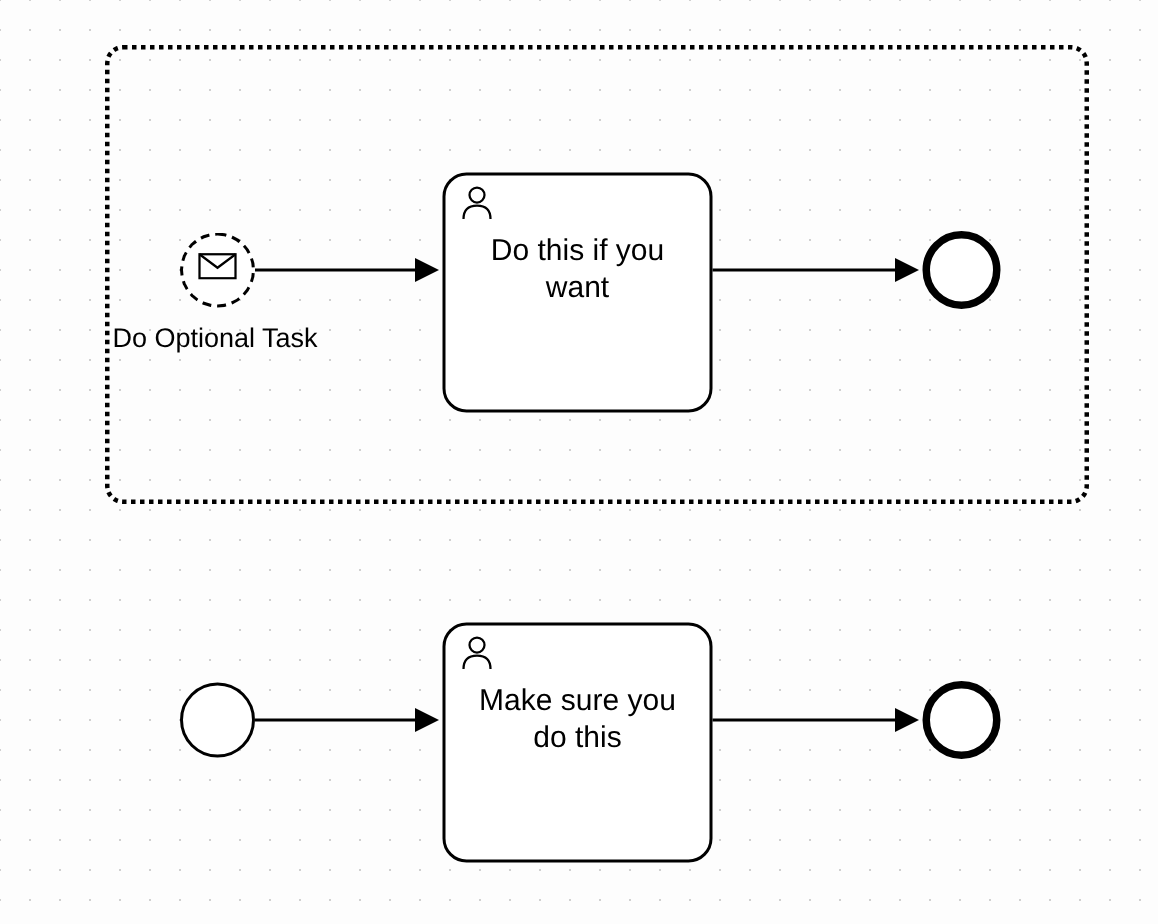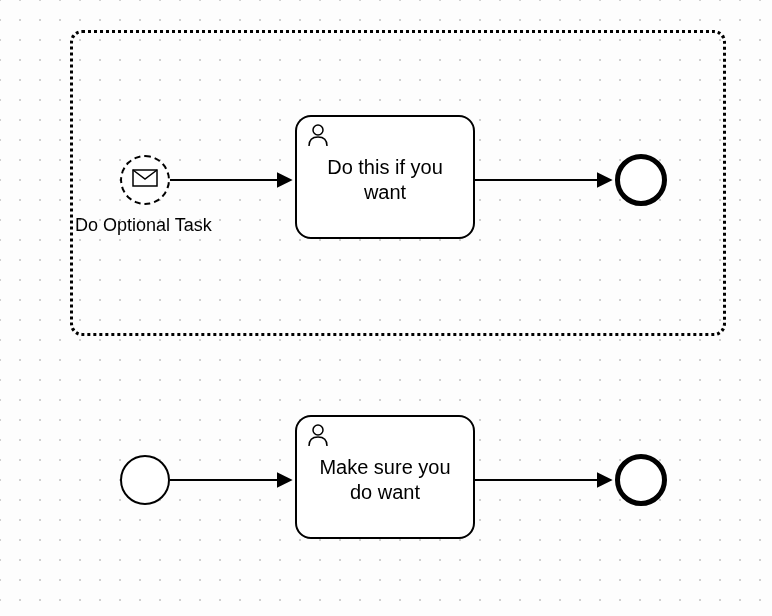--- a/index.html
+++ b/index.html
@@ -21,21 +21,21 @@
   }
   .subprocess {
     position: absolute;
     border: 3px dotted #000;
     border-radius: 12px;
     background: transparent;
   }
   .task {
     position: absolute;
     width: 180px;
-    height: 124px;
+    height: 160px;
     border: 2px solid #000;
     border-radius: 16px;
     background: #fff;
     box-sizing: border-box;
   }
   .task .user-icon {
     position: absolute;
     top: 6px;
     left: 10px;
   }
@@ -131,21 +131,21 @@
 
   <div class="start-event" style="left:120px; top:455px;"></div>
 
   <div class="task" style="left:295px; top:415px;">
     <span class="user-icon">
       <svg width="22" height="24" viewBox="0 0 22 24">
         <circle cx="11" cy="7" r="5" fill="#fff" stroke="#000" stroke-width="1.5"></circle>
         <path d="M 2 23 Q 2 14 11 14 Q 20 14 20 23" fill="#fff" stroke="#000" stroke-width="1.5"></path>
       </svg>
     </span>
-    <div class="task-label">Make sure you do want</div>
+    <div class="task-label">Make sure you do this</div>
   </div>
 
   <div class="end-event" style="left:615px; top:454px;"></div>
 
   <svg class="connector" style="left:170px; top:470px; width:125px; height:20px;">
     <line x1="0" y1="10" x2="120" y2="10" stroke="#000" stroke-width="2" marker-end="url(#arrow1)"></line>
   </svg>
 
   <svg class="connector" style="left:475px; top:470px; width:140px; height:20px;">
     <line x1="0" y1="10" x2="135" y2="10" stroke="#000" stroke-width="2" marker-end="url(#arrow1)"></line>

